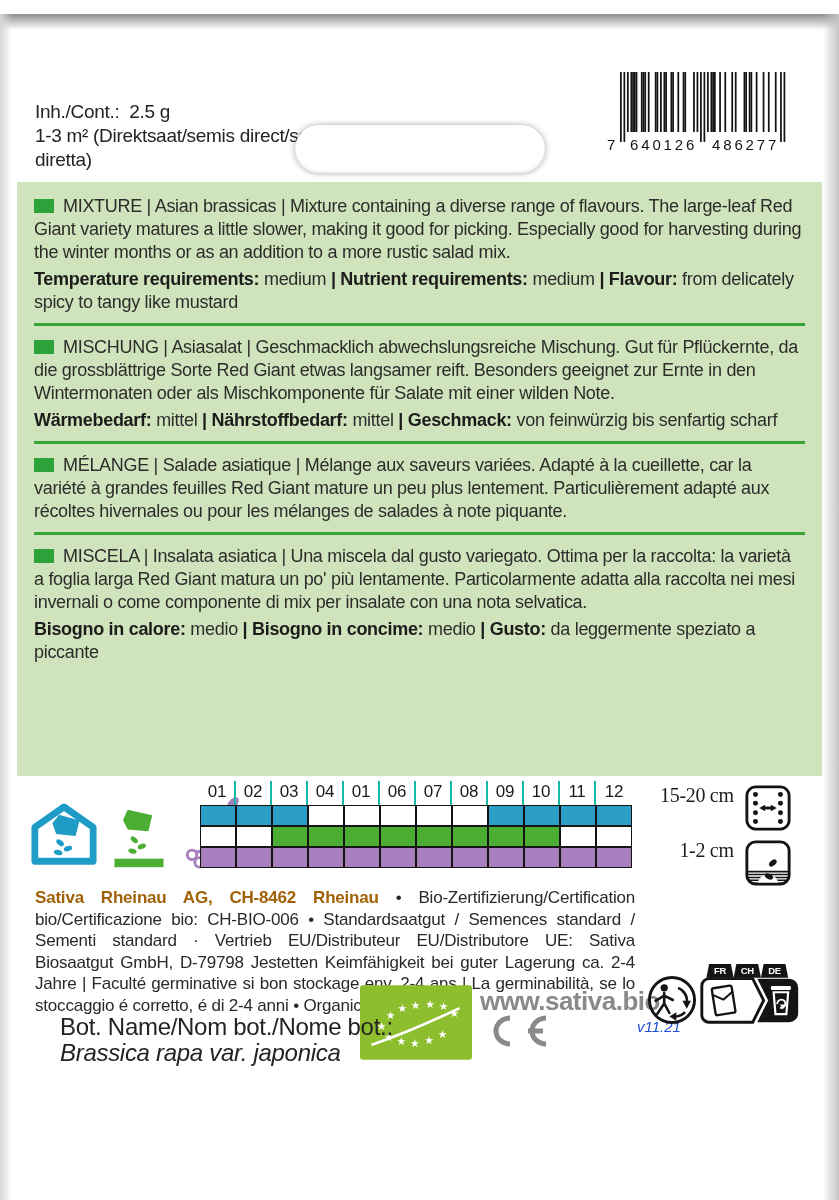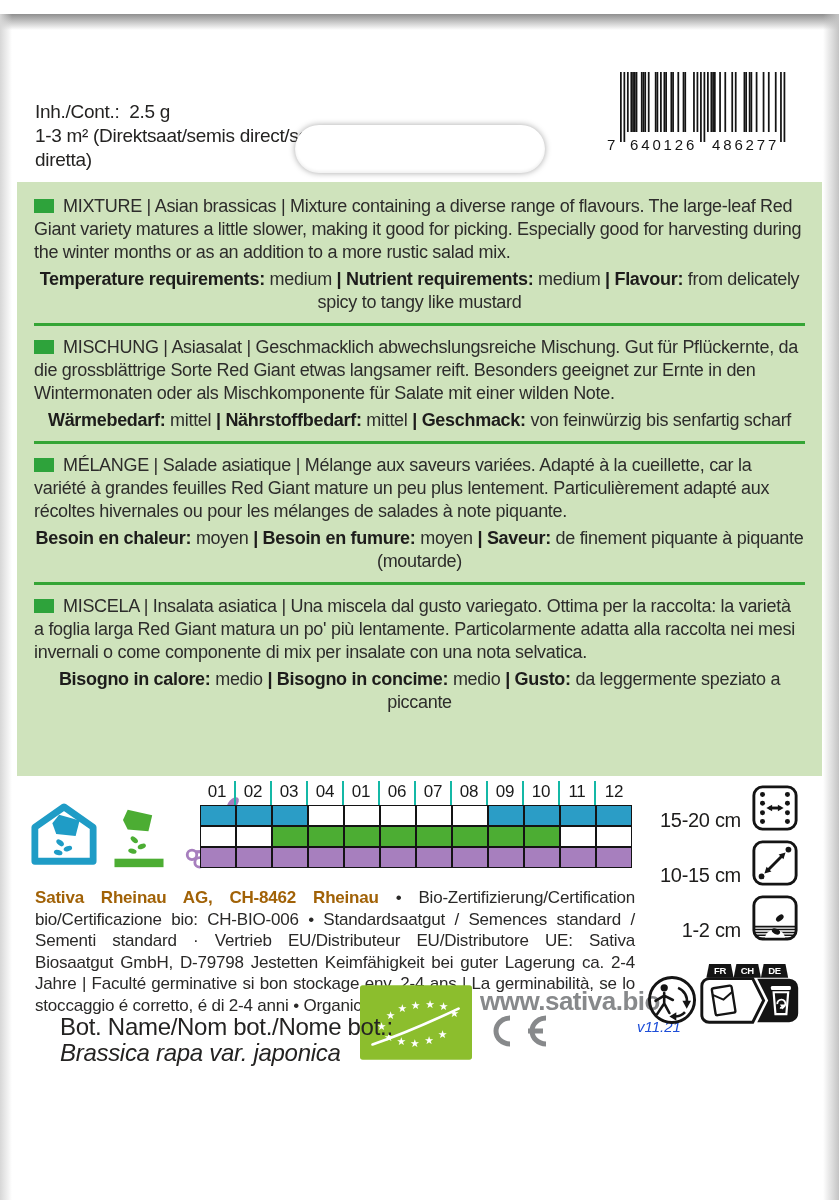--- a/index.html
+++ b/index.html
@@ -19,37 +19,37 @@
   .contents-block{position:absolute;left:35px;top:86px;width:350px;
     font-size:19px;line-height:24px;color:#242322;}
   .hang-hole{position:absolute;left:295px;top:111px;width:250px;height:48px;border-radius:24px;
     background:#fff;box-shadow:0 0 6px rgba(0,0,0,0.35), inset 0 -2px 3px rgba(0,0,0,0.06);}
 
   .barcode{position:absolute;left:604px;top:56px;}
 
   .greenblock{position:absolute;left:17px;top:168px;width:805px;height:594px;
     background:#cfe3bc;box-sizing:border-box;padding:13px 17px 0 17px;}
   .section p{margin:0;font-size:18px;line-height:23px;color:#2d2c2b;}
-  .section .stats{margin-top:4px;text-align:center;}
+  .section .stats{margin-top:4px;}
   .section .stats b{color:#1d1c1b;}
   .bullet{display:inline-block;width:20px;height:14px;background:#2ea33b;margin-right:9px;
     transform:translateY(1px);}
   .divider{border:none;border-top:3px solid #35a535;margin:9px 0 10px 0;}
 
   
   .calendar{position:absolute;left:200px;top:767px;display:grid;grid-template-columns:repeat(12,36px);}
   .cal-h{box-sizing:border-box;height:24px;font-size:17px;line-height:22px;text-align:center;
     color:#1a1a1a;border-right:2px solid #14b8a6;}
   .cal-h.last{border-right:none;}
   .cal-c{box-sizing:border-box;height:21px;border:1px solid #141414;}
 
   .sow-icons{position:absolute;left:30px;top:776px;display:flex;align-items:flex-end;gap:13px;height:80px;}
 
   .spacing-list{position:absolute;left:660px;top:770px;}
-  .spacing-row{display:flex;align-items:flex-end;justify-content:flex-end;margin-bottom:7px;}
+  .spacing-row{display:flex;align-items:flex-start;justify-content:flex-end;margin-bottom:7px;font-family:Liberation Serif, serif;}
   .spacing-row .lbl{font-size:20px;color:#1d1c1b;margin-right:10px;white-space:nowrap;}
 
   .company{position:absolute;left:35px;top:856px;width:600px;font-size:17px;line-height:21.5px;
     text-align:justify;color:#2a2928;letter-spacing:-0.2px;}
   .company b{color:#a16207;}
 
   .eu-bio{position:absolute;left:360px;top:970px;}
   .website{position:absolute;left:480px;top:972px;font-size:26px;font-weight:bold;color:#87898b;letter-spacing:-0.5px;}
   .ce-mark{position:absolute;left:480px;top:1000px;}
   .version{position:absolute;left:637px;top:1004px;font-size:15px;color:#1d4ed8;letter-spacing:0;font-style:italic;}
@@ -134,21 +134,20 @@
       <p class="stats"><b>Temperature requirements:</b><span> medium </span><b>| Nutrient requirements:</b><span> medium </span><b>| Flavour:</b><span> from delicately spicy to tangy like mustard</span></p>
     </div>
     <hr class="divider">
     <div class="section">
       <p><span class="bullet"></span><span>MISCHUNG | Asiasalat | Geschmacklich abwechslungsreiche Mischung. Gut für Pflückernte, da die grossblättrige Sorte Red Giant etwas langsamer reift. Besonders geeignet zur Ernte in den Wintermonaten oder als Mischkomponente für Salate mit einer wilden Note.</span></p>
       <p class="stats"><b>Wärmebedarf:</b><span> mittel </span><b>| Nährstoffbedarf:</b><span> mittel </span><b>| Geschmack:</b><span> von feinwürzig bis senfartig scharf</span></p>
     </div>
     <hr class="divider">
     <div class="section">
       <p><span class="bullet"></span><span>MÉLANGE | Salade asiatique | Mélange aux saveurs variées. Adapté à la cueillette, car la variété à grandes feuilles Red Giant mature un peu plus lentement. Particulièrement adapté aux récoltes hivernales ou pour les mélanges de salades à note piquante.</span></p>
-      <p class="stats"><b>Besoin en chaleur:</b><span> moyen </span><b>| Besoin en fumure:</b><span> moyen </span><b>| Saveur:</b><span> de finement piquante à piquante (moutarde)</span></p>
     </div>
     <hr class="divider">
     <div class="section">
       <p><span class="bullet"></span><span>MISCELA | Insalata asiatica | Una miscela dal gusto variegato. Ottima per la raccolta: la varietà a foglia larga Red Giant matura un po' più lentamente. Particolarmente adatta alla raccolta nei mesi invernali o come componente di mix per insalate con una nota selvatica.</span></p>
       <p class="stats"><b>Bisogno in calore:</b><span> medio </span><b>| Bisogno in concime:</b><span> medio </span><b>| Gusto:</b><span> da leggermente speziato a piccante</span></p>
     </div>
   </div>
 
   <div class="sow-icons">
     <svg width="68" height="68" viewBox="0 0 70 70">
@@ -239,31 +238,20 @@
           <circle cx="12" cy="20" r="2.6" fill="#141414"></circle>
         <circle cx="12" cy="30" r="2.6" fill="#141414"></circle>
           <circle cx="12" cy="39" r="2.6" fill="#141414"></circle>
         <circle cx="38" cy="11" r="2.6" fill="#141414"></circle>
           <circle cx="38" cy="20" r="2.6" fill="#141414"></circle>
         <circle cx="38" cy="30" r="2.6" fill="#141414"></circle>
           <circle cx="38" cy="39" r="2.6" fill="#141414"></circle>
         <line x1="19" y1="25" x2="31" y2="25" stroke="#141414" stroke-width="3"></line>
         <polygon points="16,25 22,21.5 22,28.5" fill="#141414"></polygon>
         <polygon points="34,25 28,21.5 28,28.5" fill="#141414"></polygon>
-      </svg>
-    </div>
-    <div class="spacing-row">
-      <span class="lbl">10-15 cm</span>
-      <svg width="48" height="48" viewBox="0 0 50 50">
-        <rect x="3" y="3" width="44" height="44" rx="9" fill="#fff" stroke="#141414" stroke-width="3"></rect>
-        <circle cx="11" cy="39" r="3" fill="#141414"></circle>
-          <circle cx="39" cy="11" r="3" fill="#141414"></circle>
-        <line x1="17" y1="33" x2="33" y2="17" stroke="#141414" stroke-width="3"></line>
-        <polygon points="14,36 16.2,28.8 21.2,33.8" fill="#141414"></polygon>
-        <polygon points="36,14 28.8,16.2 33.8,21.2" fill="#141414"></polygon>
       </svg>
     </div>
     <div class="spacing-row">
       <span class="lbl">1-2 cm</span>
       <svg width="48" height="48" viewBox="0 0 50 50">
         <defs>
             <clipPath id="depthclip">
               <rect x="3" y="3" width="44" height="44" rx="9"></rect>
             </clipPath>
           </defs>

